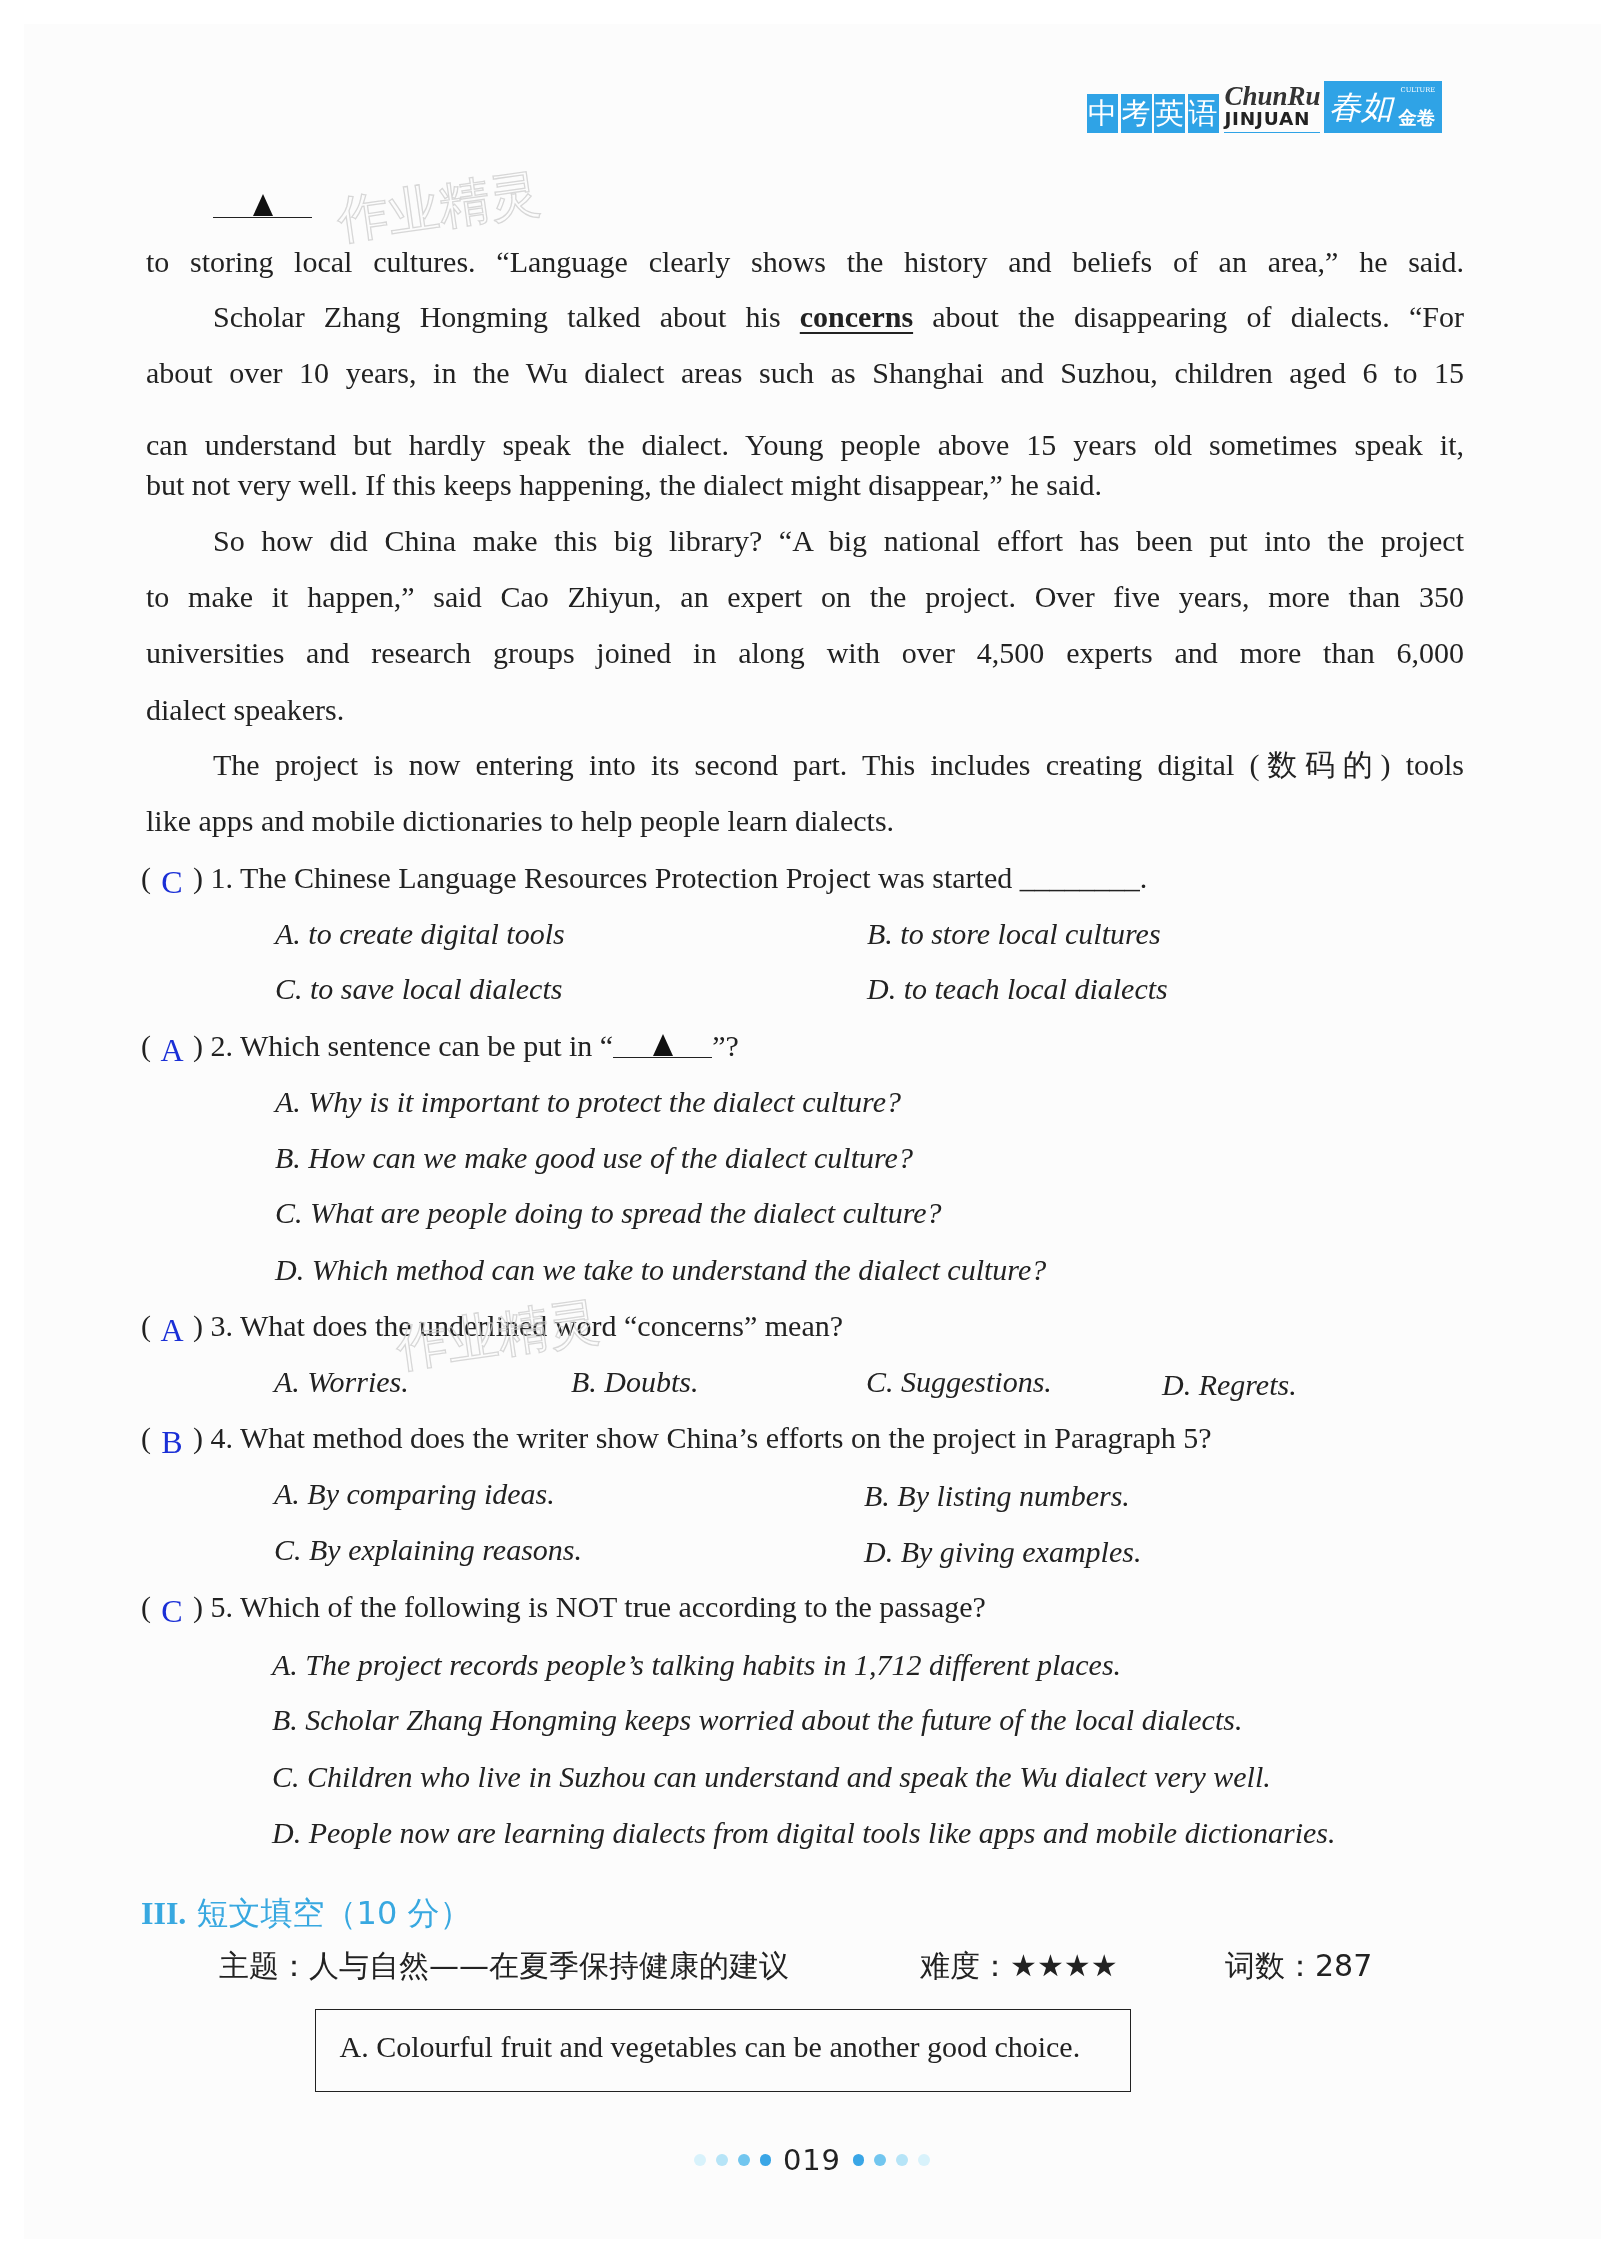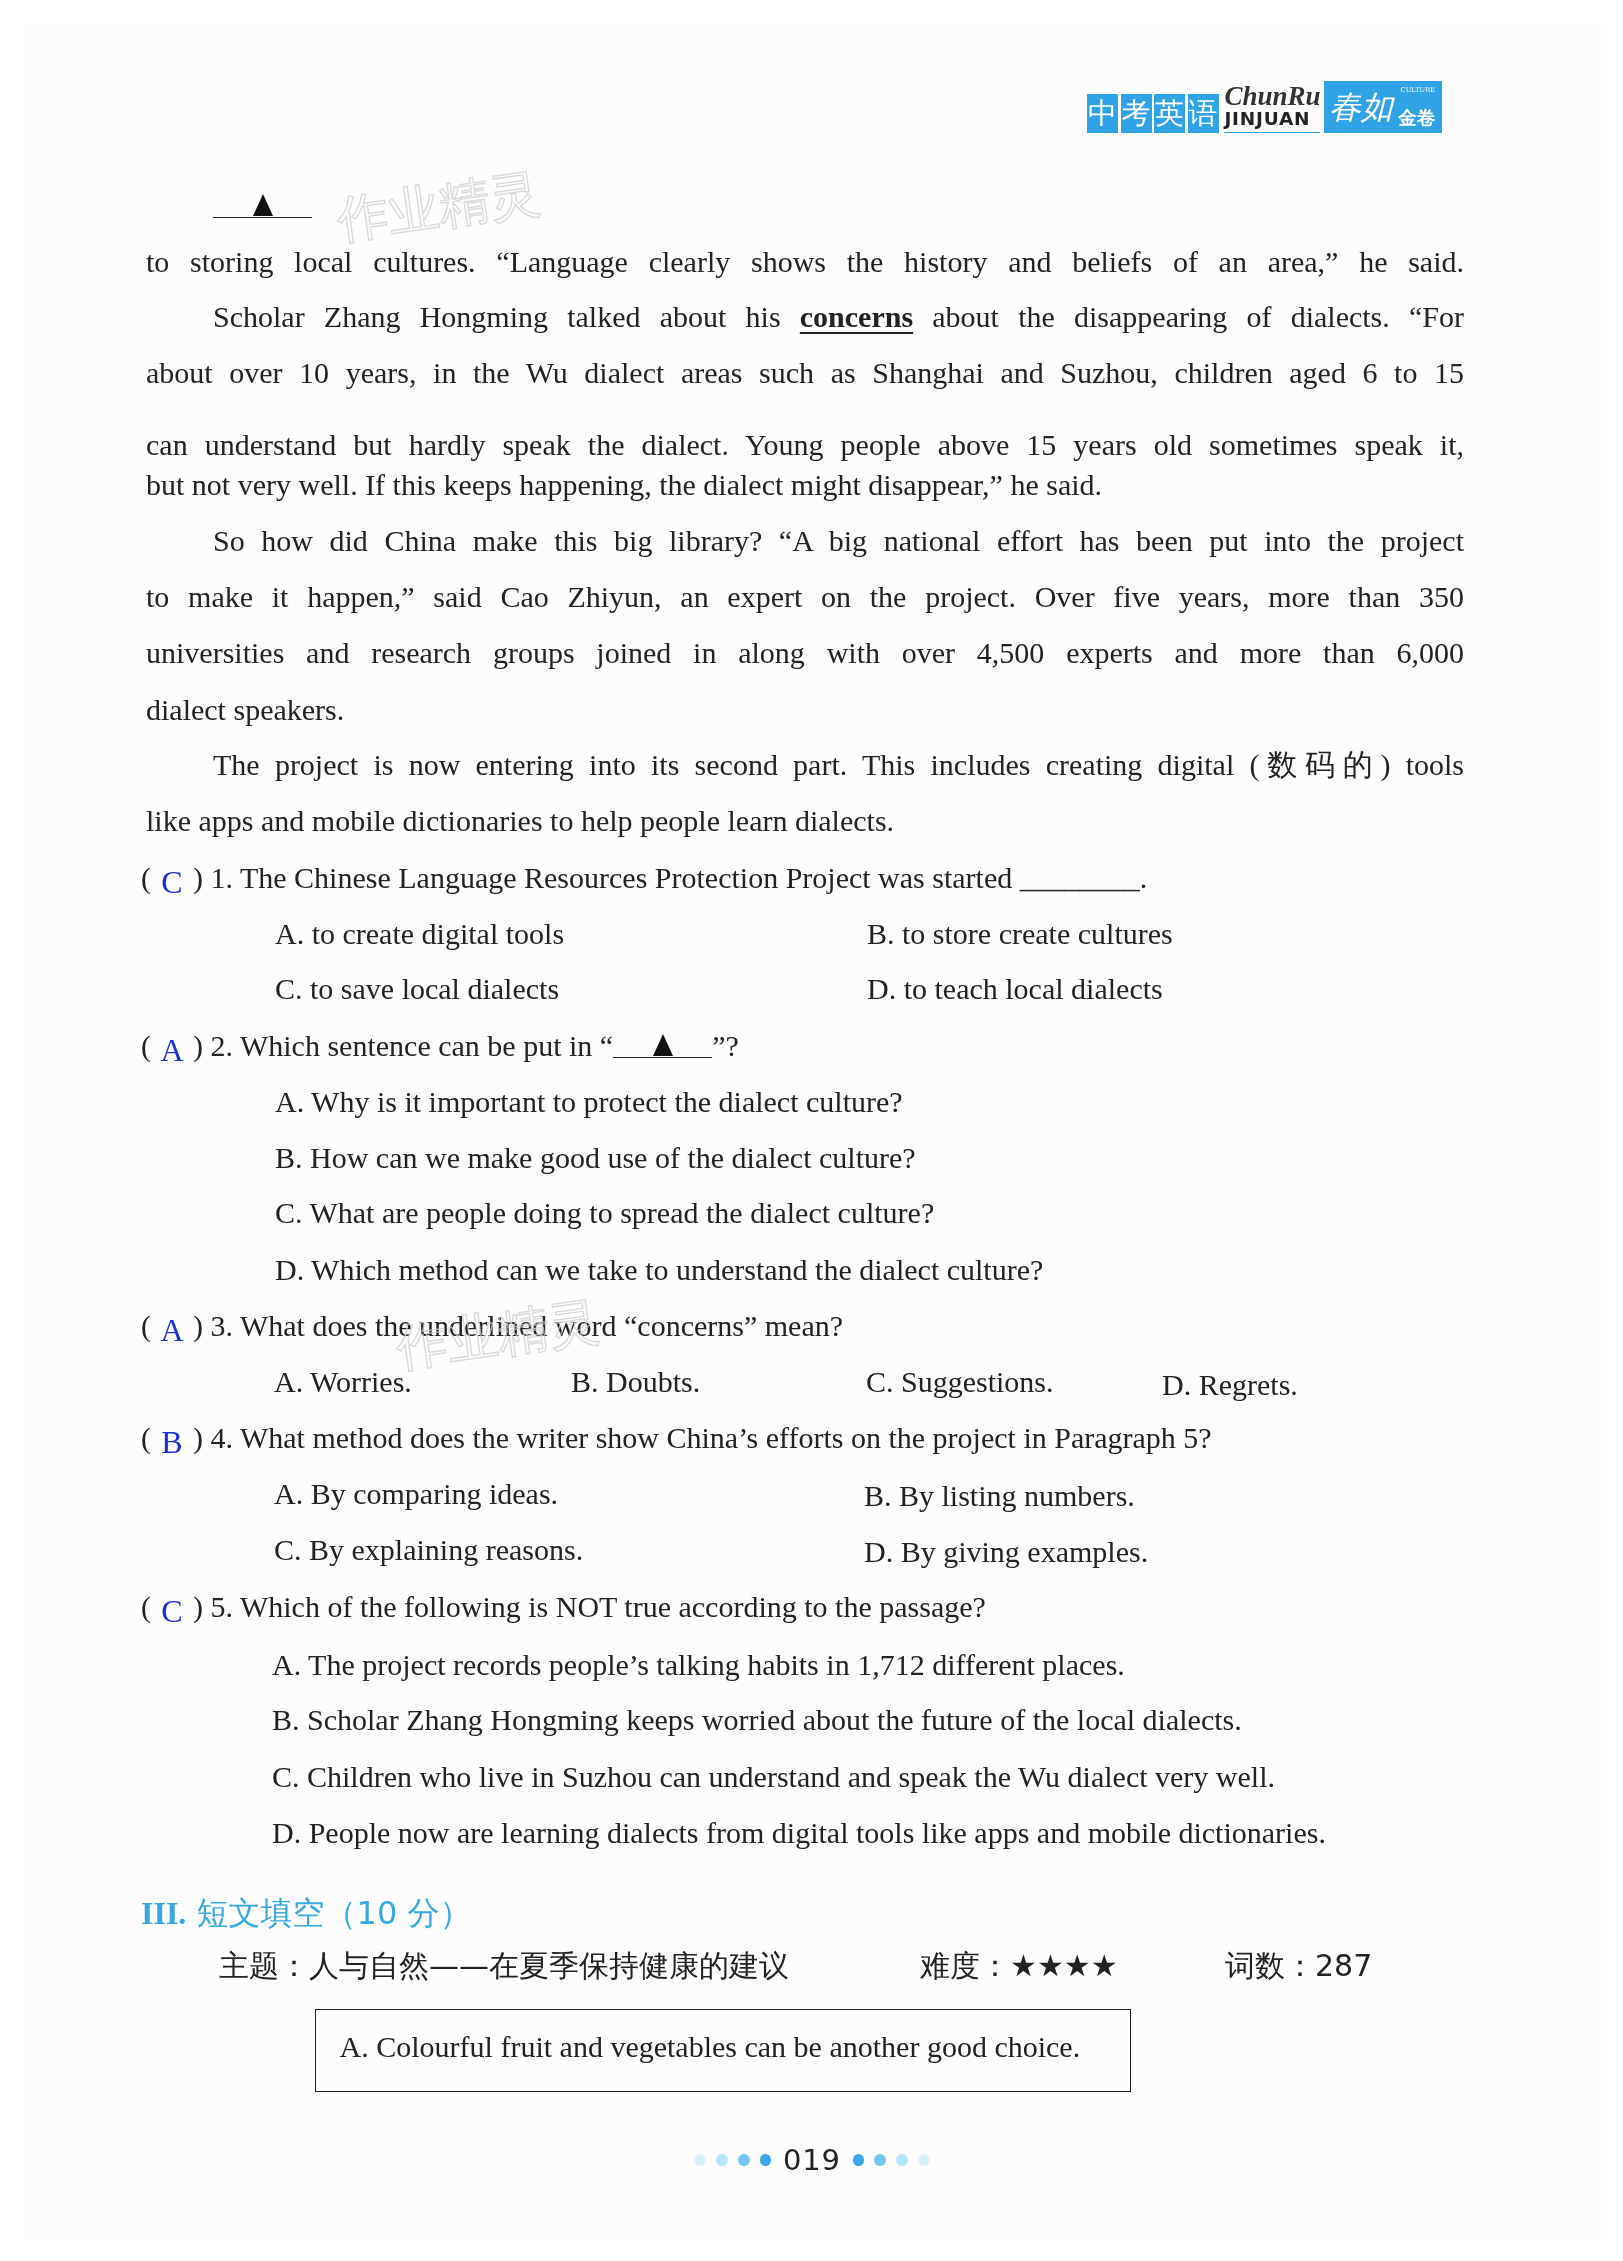--- a/index.html
+++ b/index.html
@@ -25,21 +25,21 @@
   .justify { width: 1318px; text-align: justify; text-align-last: justify; }
   .indent { left: 213px; width: 1251px; }
   .blank { display: inline-block; width: 99px; border-bottom: 1.7px solid #222; text-align: center; position: relative; height: 30px; vertical-align: baseline; }
   .tri { display: inline-block; width: 0; height: 0; border-left: 10px solid transparent; border-right: 10px solid transparent; border-bottom: 22px solid #111; margin-top: 5px; }
   .concerns { font-weight: bold; text-decoration: underline; text-decoration-thickness: 1.7px; text-underline-offset: 5px; }
 
   
   .q { position: absolute; left: 141px; font-size: 30px; line-height: 37px; white-space: nowrap; }
   .paren { display: inline-block; }
   .ans { display: inline-block; width: 42px; text-align: center; color: #1a2fd6; font-size: 32px; position: relative; top: 5px; }
-  .opt { position: absolute; font-size: 30px; line-height: 37px; white-space: nowrap; }
+  .opt { position: absolute; font-size: 30px; line-height: 37px; white-space: nowrap; font-style: italic; }
 
   
   .sec-title { position: absolute; left: 141px; top: 1892px; font-size: 32px; color: #38a8e0; font-family: "DejaVu Sans", sans-serif; }
   .sec-title b { font-family: "Liberation Serif", serif; font-weight: bold; }
   .meta { position: absolute; top: 1946px; font-size: 30px; color: #222; font-family: "DejaVu Sans", sans-serif; white-space: nowrap; }
   .box { position: absolute; left: 315px; top: 2009px; width: 816px; height: 83px; border: 1.7px solid #222; box-sizing: border-box; }
   .box-text { position: absolute; left: 23.6px; top: 20px; font-size: 30px; white-space: nowrap; }
 
   
   .footer { position: absolute; left: 0; top: 2143px; width: 1624px; display: flex; justify-content: center; align-items: center; }
@@ -88,21 +88,21 @@
 <div class="line" style="top:691px;">dialect speakers.</div>
 
 <div class="line indent justify" style="top:746px;">The project is now entering into its second part. This includes creating digital (数码的) tools</div>
 <div class="line" style="top:802px;">like apps and mobile dictionaries to help people learn dialects.</div>
 
 <div class="q" style="top:859px;">
   <span class="paren">(</span><span class="ans">C</span><span class="paren">)</span>
   <span>1. The Chinese Language Resources Protection Project was started ________.</span>
 </div>
 <div class="opt" style="left:275px;top:915px;">A. to create digital tools</div>
-<div class="opt" style="left:867px;top:915px;">B. to store create cultures</div>
+<div class="opt" style="left:867px;top:915px;">B. to store local cultures</div>
 <div class="opt" style="left:275px;top:970px;">C. to save local dialects</div>
 <div class="opt" style="left:867px;top:970px;">D. to teach local dialects</div>
 
 <div class="q" style="top:1027px;">
   <span class="paren">(</span><span class="ans">A</span><span class="paren">)</span>
   <span>2. Which sentence can be put in “</span><span class="blank"><span class="tri"></span></span><span>”?</span>
 </div>
 <div class="opt" style="left:275px;top:1083px;">A. Why is it important to protect the dialect culture?</div>
 <div class="opt" style="left:275px;top:1139px;">B. How can we make good use of the dialect culture?</div>
 <div class="opt" style="left:275px;top:1194px;">C. What are people doing to spread the dialect culture?</div>

